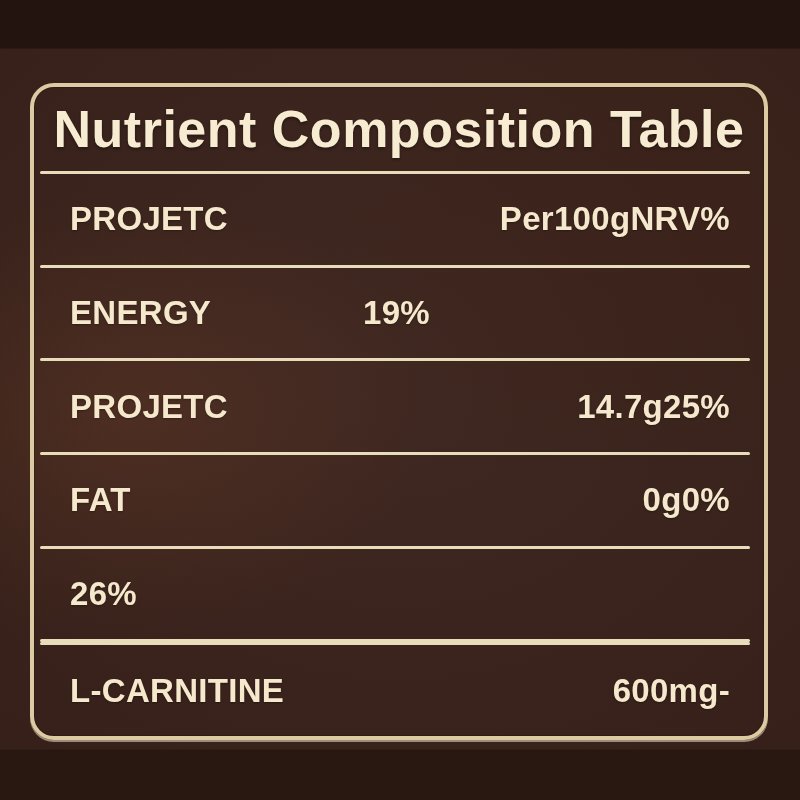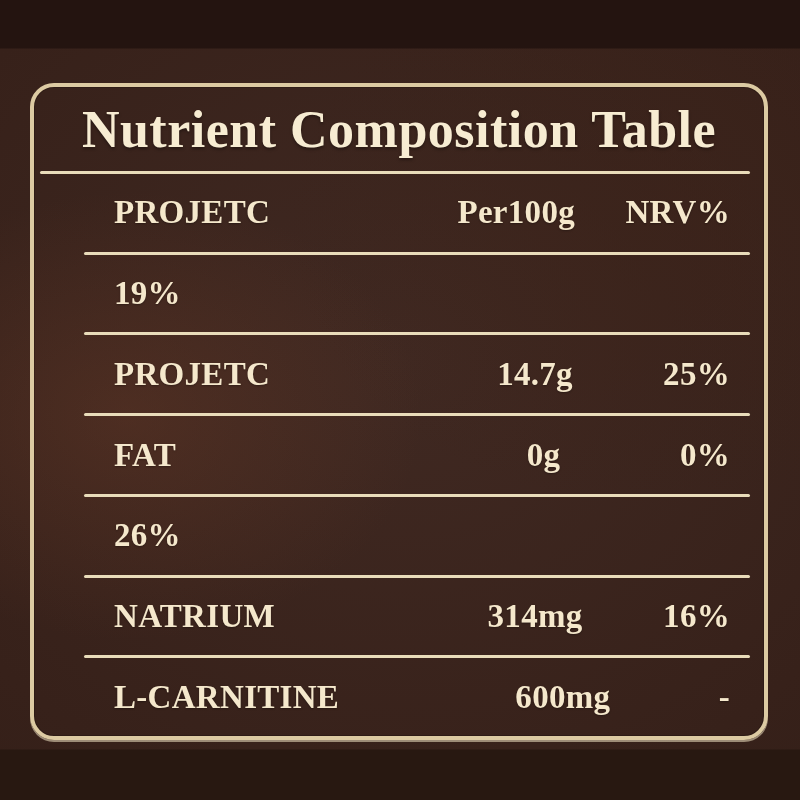--- a/index.html
+++ b/index.html
@@ -1,21 +1,21 @@
 <!DOCTYPE html>
 <html><head>
 <meta charset="utf-8">
 <style>
   html, body { margin: 0; padding: 0; background: #1c100c; }
   .stage {
     position: relative;
     width: 800px;
     height: 800px;
     overflow: hidden;
-    font-family: Liberation Serif, serif;
+    font-family: Liberation Sans, sans-serif;
     background:
       linear-gradient(180deg, #241410 0px, #241410 48px, rgba(36,20,16,0) 49px),
       linear-gradient(0deg, #281811 0px, #281811 50px, rgba(40,24,17,0) 51px),
       radial-gradient(420px 320px at 16% 52%, rgba(116,64,42,0.32), rgba(116,64,42,0) 70%),
       radial-gradient(520px 400px at 82% 28%, rgba(60,34,24,0.45), rgba(60,34,24,0) 72%),
       radial-gradient(130% 110% at 50% 45%, #402922 0%, #37211a 52%, #2c1b14 100%);
   }
   .panel {
     position: absolute;
     left: 30px;
@@ -46,37 +46,36 @@
     flex: none;
     height: 3px;
     margin: 0 14px 0 6px;
     background: #e9dcba;
     border-radius: 2px;
   }
   .rows {
     flex: 1;
     display: flex;
     flex-direction: column;
-    padding-left: 44px;
   }
   .row {
     flex: 1;
     display: grid;
     grid-template-columns: 293px 1fr auto;
     align-items: center;
     padding: 0 34px 0 36px;
     color: #f5e8cc;
     font-size: 33px;
     font-weight: 700;
     letter-spacing: 0.3px;
     text-shadow: 0 1px 2px rgba(0,0,0,0.3);
     white-space: nowrap;
   }
   .cell-item   { text-align: left; }
-  .cell-amount { text-align: center; }
+  .cell-amount { text-align: right; }
   .cell-nrv    { text-align: left; }
 </style>
 </head>
 <body>
 
 <div class="stage">
   <div class="panel">
 
     <div class="title">Nutrient Composition Table</div>
 
@@ -86,20 +85,21 @@
 
       <div class="row">
         <span class="cell-item">PROJETC</span>
         <span class="cell-amount">Per100g</span>
         <span class="cell-nrv">NRV%</span>
       </div>
 
       <div class="divider"></div>
 
       <div class="row">
+        <span class="cell-item">ENERGY</span>
         <span class="cell-nrv">19%</span>
       </div>
 
       <div class="divider"></div>
 
       <div class="row">
         <span class="cell-item">PROJETC</span>
         <span class="cell-amount">14.7g</span>
         <span class="cell-nrv">25%</span>
       </div>
@@ -113,25 +113,20 @@
       </div>
 
       <div class="divider"></div>
 
       <div class="row">
         <span class="cell-nrv">26%</span>
       </div>
 
       <div class="divider"></div>
 
-      <div class="row">
-        <span class="cell-item">NATRIUM</span>
-        <span class="cell-amount">314mg</span>
-        <span class="cell-nrv">16%</span>
-      </div>
 
       <div class="divider"></div>
 
       <div class="row">
         <span class="cell-item">L-CARNITINE</span>
         <span class="cell-amount">600mg</span>
         <span class="cell-nrv">-</span>
       </div>
 
     </div>

